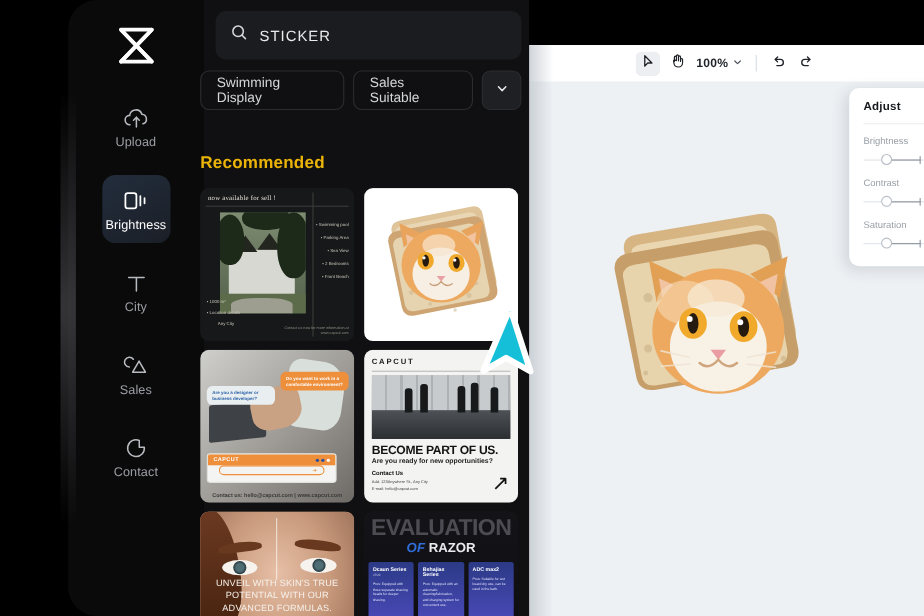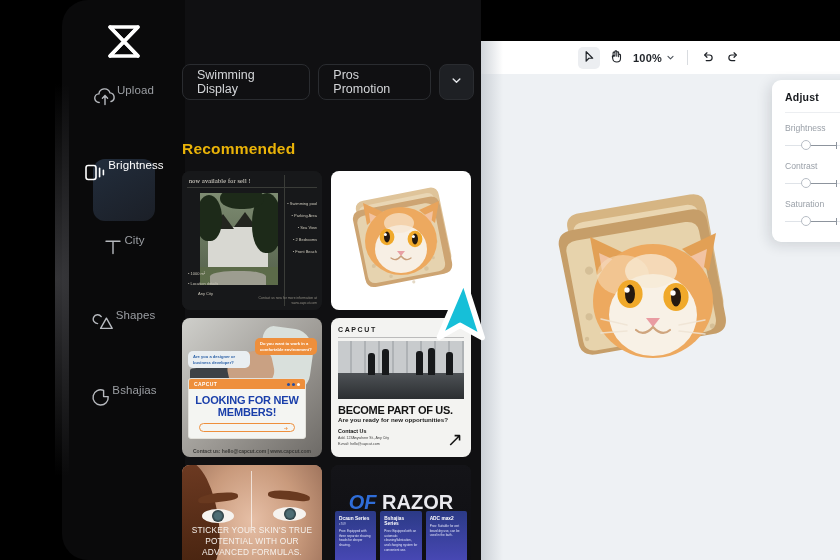--- a/index.html
+++ b/index.html
@@ -19,21 +19,21 @@
     display: flex; flex-direction: column; align-items: center;
     padding-top: 12px;
     z-index: 5;
   }
   .rail-logo {
     width: 46px; height: 44px; display: flex; align-items: center; justify-content: center;
     margin-top: 8px; margin-bottom: 20px;
   }
   .rail-item {
     width: 62px; height: 62px; border-radius: 12px;
-    display: flex; flex-direction: row; align-items: flex-start; justify-content: center;
+    display: flex; flex-direction: column; align-items: center; justify-content: center;
     margin-bottom: 13px; cursor: pointer;
   }
   .rail-item.active { background: linear-gradient(150deg,#222d3c 0%,#1b1f27 100%); }
   .rail-ico { height: 26px; display: flex; align-items: center; justify-content: center; margin-bottom: 3px; }
   .rail-lbl { font-size: 11.5px; color: #9b9ea3; letter-spacing: .1px; }
   .rail-item.active .rail-lbl { color: #fff; }
 
   
   .panel {
     position: absolute; left: 185px; top: 0; width: 296px; height: 560px;
@@ -123,21 +123,21 @@
   .t5-brow2{position:absolute;right:12px;top:26px;width:42px;height:9px;background:#69391f;border-radius:50% 50% 30% 30%;transform:rotate(6deg);}
   .t5-eye1{position:absolute;left:20px;top:44px;width:32px;height:14px;background:#f6f3ef;border-radius:50%;}
   .t5-eye2{position:absolute;right:16px;top:42px;width:33px;height:14px;background:#f6f3ef;border-radius:50%;}
   .t5-ir{position:absolute;width:12px;height:12px;border-radius:50%;background:radial-gradient(#4e6d74 40%,#25363b 70%);}
   .t5-div{position:absolute;left:69px;top:6px;width:1px;height:56px;background:rgba(255,255,255,.65);}
   .t5-txt{position:absolute;left:0;top:60px;width:100%;text-align:center;font-size:8.3px;color:#f6f1ec;line-height:1.35;letter-spacing:.2px;font-family:"Liberation Sans",sans-serif;}
 
   
   .t6{width:100%;height:100%;position:relative;background:linear-gradient(#141418,#0c0c10);}
   .t6-h1{position:absolute;left:0;top:4px;width:100%;text-align:center;font-size:21px;font-weight:bold;color:#4c4c52;letter-spacing:-.6px;line-height:1;}
-  .t6-h2{position:absolute;left:0;top:27px;width:100%;text-align:center;font-size:20px;line-height:1;}
+  .t6-h2{position:absolute;left:0;top:27px;width:100%;text-align:center;font-size:12px;line-height:1;}
   .t6-h2 i{font-style:italic;font-weight:bold;color:#2f6dd8;}
   .t6-h2 b{color:#e9e9ee;font-weight:bold;}
   .t6-row{position:absolute;left:4px;top:46px;width:132px;display:flex;gap:4px;}
   .t6-c{flex:1;height:90px;background:linear-gradient(#2b3a86,#4a49b8 60%,#6b5ec6);border-radius:2px;padding:5px 4px;position:relative;}
   .t6-ct{font-size:4.8px;font-weight:bold;color:#fff;margin-bottom:3px;}
   .t6-ct s{font-size:3.1px;color:#cfd3f2;text-decoration:none;font-weight:normal;}
   .t6-cb{font-size:3.1px;color:#dfe2f8;line-height:1.5;}
 
   
   .stage {
@@ -230,42 +230,51 @@
       <span class="rail-lbl">City</span>
     </div>
 
     <div class="rail-item">
       <span class="rail-ico">
         <svg width="24" height="21" viewBox="0 0 24 21" fill="none" stroke="#b7babf" stroke-width="1.4">
           <path d="M9.2 4.6A4.4 4.4 0 1 0 5.6 11.6" stroke-linecap="round"></path>
           <path d="M14.4 6.2 L20.2 16.4 H8.6 Z" stroke-linejoin="round"></path>
         </svg>
       </span>
-      <span class="rail-lbl">Shapes</span>
+      <span class="rail-lbl">Sales</span>
     </div>
 
     <div class="rail-item">
       <span class="rail-ico">
         <svg width="22" height="21" viewBox="0 0 22 21" fill="none" stroke="#b7babf" stroke-width="1.4">
           <path d="M13.6 3.4a7.6 7.6 0 1 0 4.6 6.2h-4.6z" stroke-linejoin="round"></path>
         </svg>
       </span>
-      <span class="rail-lbl">Bshajias</span>
+      <span class="rail-lbl">Contact</span>
     </div>
 
   </div>
 
   <div class="grain-l"></div>
 
   <div class="panel"></div>
 
+  <div class="search">
+    <span>
+      <svg width="15" height="15" viewBox="0 0 16 16" fill="none" stroke="#d7d9dd" stroke-width="1.5">
+        <circle cx="6.9" cy="6.9" r="5.1"></circle>
+          <path d="M10.7 10.7 14 14" stroke-linecap="round"></path>
+      </svg>
+    </span>
+    <span class="search-txt">STICKER</span>
+  </div>
 
   <div class="chips">
     <div class="chip">Swimming Display</div>
-    <div class="chip">Pros Promotion</div>
+    <div class="chip">Sales Suitable</div>
     <div class="chip chip-more">
       <span>
         <svg width="13" height="13" viewBox="0 0 14 14" fill="none" stroke="#e3e5e8" stroke-width="1.5">
           <path d="M3.4 5.3 7 9 10.6 5.3" stroke-linecap="round" stroke-linejoin="round"></path>
         </svg>
       </span>
     </div>
   </div>
 
   <div class="sec-title">Recommended</div>
@@ -355,21 +364,20 @@
         <div class="t3-b2">Do you want to work in a comfortable environment?</div>
         <div class="t3-win">
           <div class="t3-bar">
             <span>CAPCUT</span>
             <span class="t3-dots">
                 <i></i>
                 <i></i>
                 <i></i>
               </span>
           </div>
-          <div class="t3-big">LOOKING FOR NEW MEMBERS!</div>
           <div class="t3-btn"></div>
         </div>
         <div class="t3-ft">Contact us: hello@capcut.com | www.capcut.com</div>
       </div>
     </div>
 
     <div class="card">
       <div class="t4">
         <div class="t4-top">CAPCUT</div>
         <div class="t4-rule"></div>
@@ -397,26 +405,27 @@
       <div class="t5">
         <div class="t5-face"></div>
         <div class="t5-hair"></div>
         <div class="t5-brow1"></div>
         <div class="t5-brow2"></div>
         <div class="t5-eye1"></div>
           <div class="t5-ir" style="left:30px;top:45px;"></div>
         <div class="t5-eye2"></div>
           <div class="t5-ir" style="right:26px;top:43px;"></div>
         <div class="t5-div"></div>
-        <div class="t5-txt">STICKER YOUR SKIN'S TRUE POTENTIAL WITH OUR ADVANCED FORMULAS.</div>
+        <div class="t5-txt">UNVEIL WITH SKIN'S TRUE POTENTIAL WITH OUR ADVANCED FORMULAS.</div>
       </div>
     </div>
 
     <div class="card">
       <div class="t6">
+        <div class="t6-h1">EVALUATION</div>
         <div class="t6-h2">
           <i>OF</i>
           <b>RAZOR</b>
         </div>
         <div class="t6-row">
           <div class="t6-c">
             <div class="t6-ct"><span>Dcaun Series</span>
               <s>c709</s></div>
             <div class="t6-cb">Pros: Equipped with three separate shaving heads for deeper shaving.</div>
 

